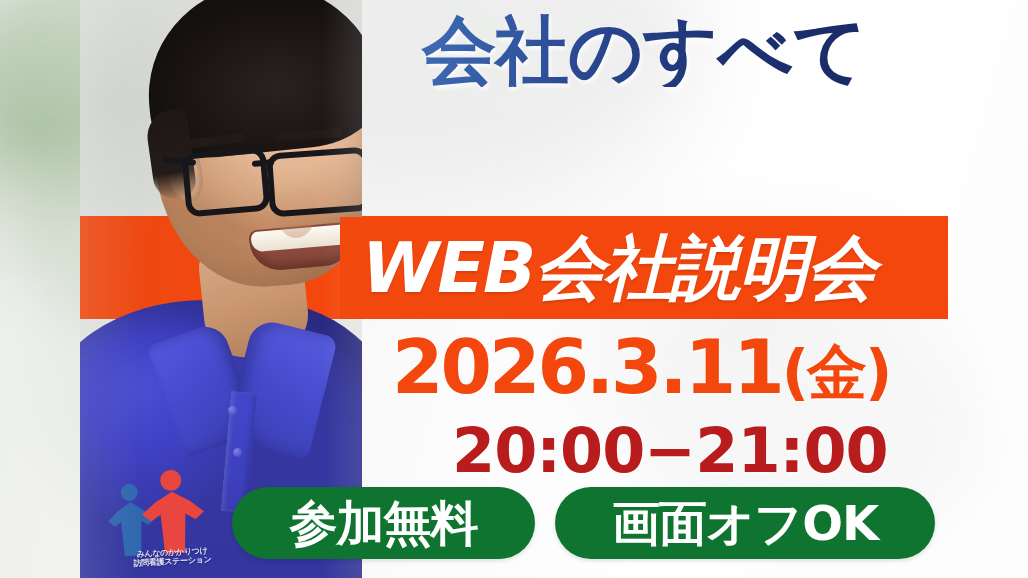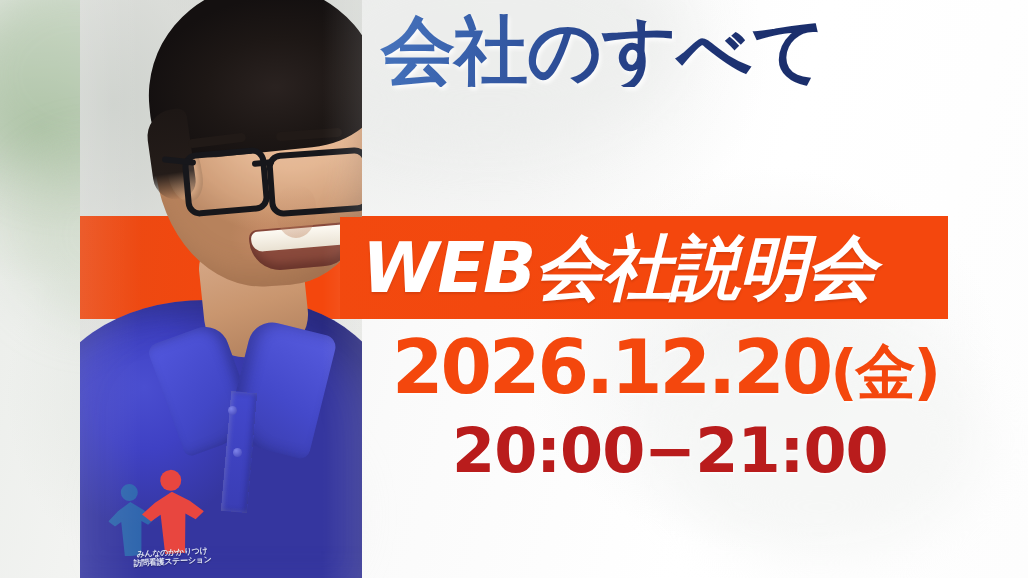--- a/index.html
+++ b/index.html
@@ -203,21 +203,21 @@
     line-height:0.98;
     letter-spacing:-1px;
     white-space:nowrap;
     font-family:"DejaVu Sans","Liberation Sans",sans-serif;
     background:linear-gradient(100deg,#4a78c0 0%,#3a63ae 16%,#2b4a93 36%,#1d3272 60%,#16265e 100%);
     -webkit-background-clip:text;background-clip:text;
     color:transparent;-webkit-text-fill-color:transparent;
     filter:drop-shadow(2px 3px 2px rgba(255,255,255,.85));
     padding-left:4px;
   }
-  .hl-line.l2{padding-left:19px;margin-top:6px;}
+  .hl-line.l2{padding-left:60px;margin-top:6px;}
 
   
   .title-band{
     position:absolute;left:340px;top:217px;width:608px;height:102px;
     display:flex;align-items:center;
     background:linear-gradient(95deg,#f2490f 0%,#f4470d 50%,#f4470d 100%);
   }
   .title-band-text{
     color:#ffffff;
     font-family:"DejaVu Sans","Liberation Sans",sans-serif;
@@ -334,19 +334,27 @@
 
   <div class="headline">
     <div class="hl-line l2">会社のすべて</div>
   </div>
 
   <div class="title-band">
     <div class="title-band-text">WEB会社説明会</div>
   </div>
 
   <div class="date-line">
-    <span>2026.12.20</span><span class="dow">(金)</span>
+    <span>2026.3.11</span><span class="dow">(金)</span>
   </div>
 
   <div class="time-line">20:00−21:00</div>
 
+  <div class="pills">
+    <div class="pill p1">
+      <span class="pill-text">参加無料</span>
+    </div>
+    <div class="pill p2">
+      <span class="pill-text">画面オフOK</span>
+    </div>
+  </div>
 
 </div>
 
 </body></html>

